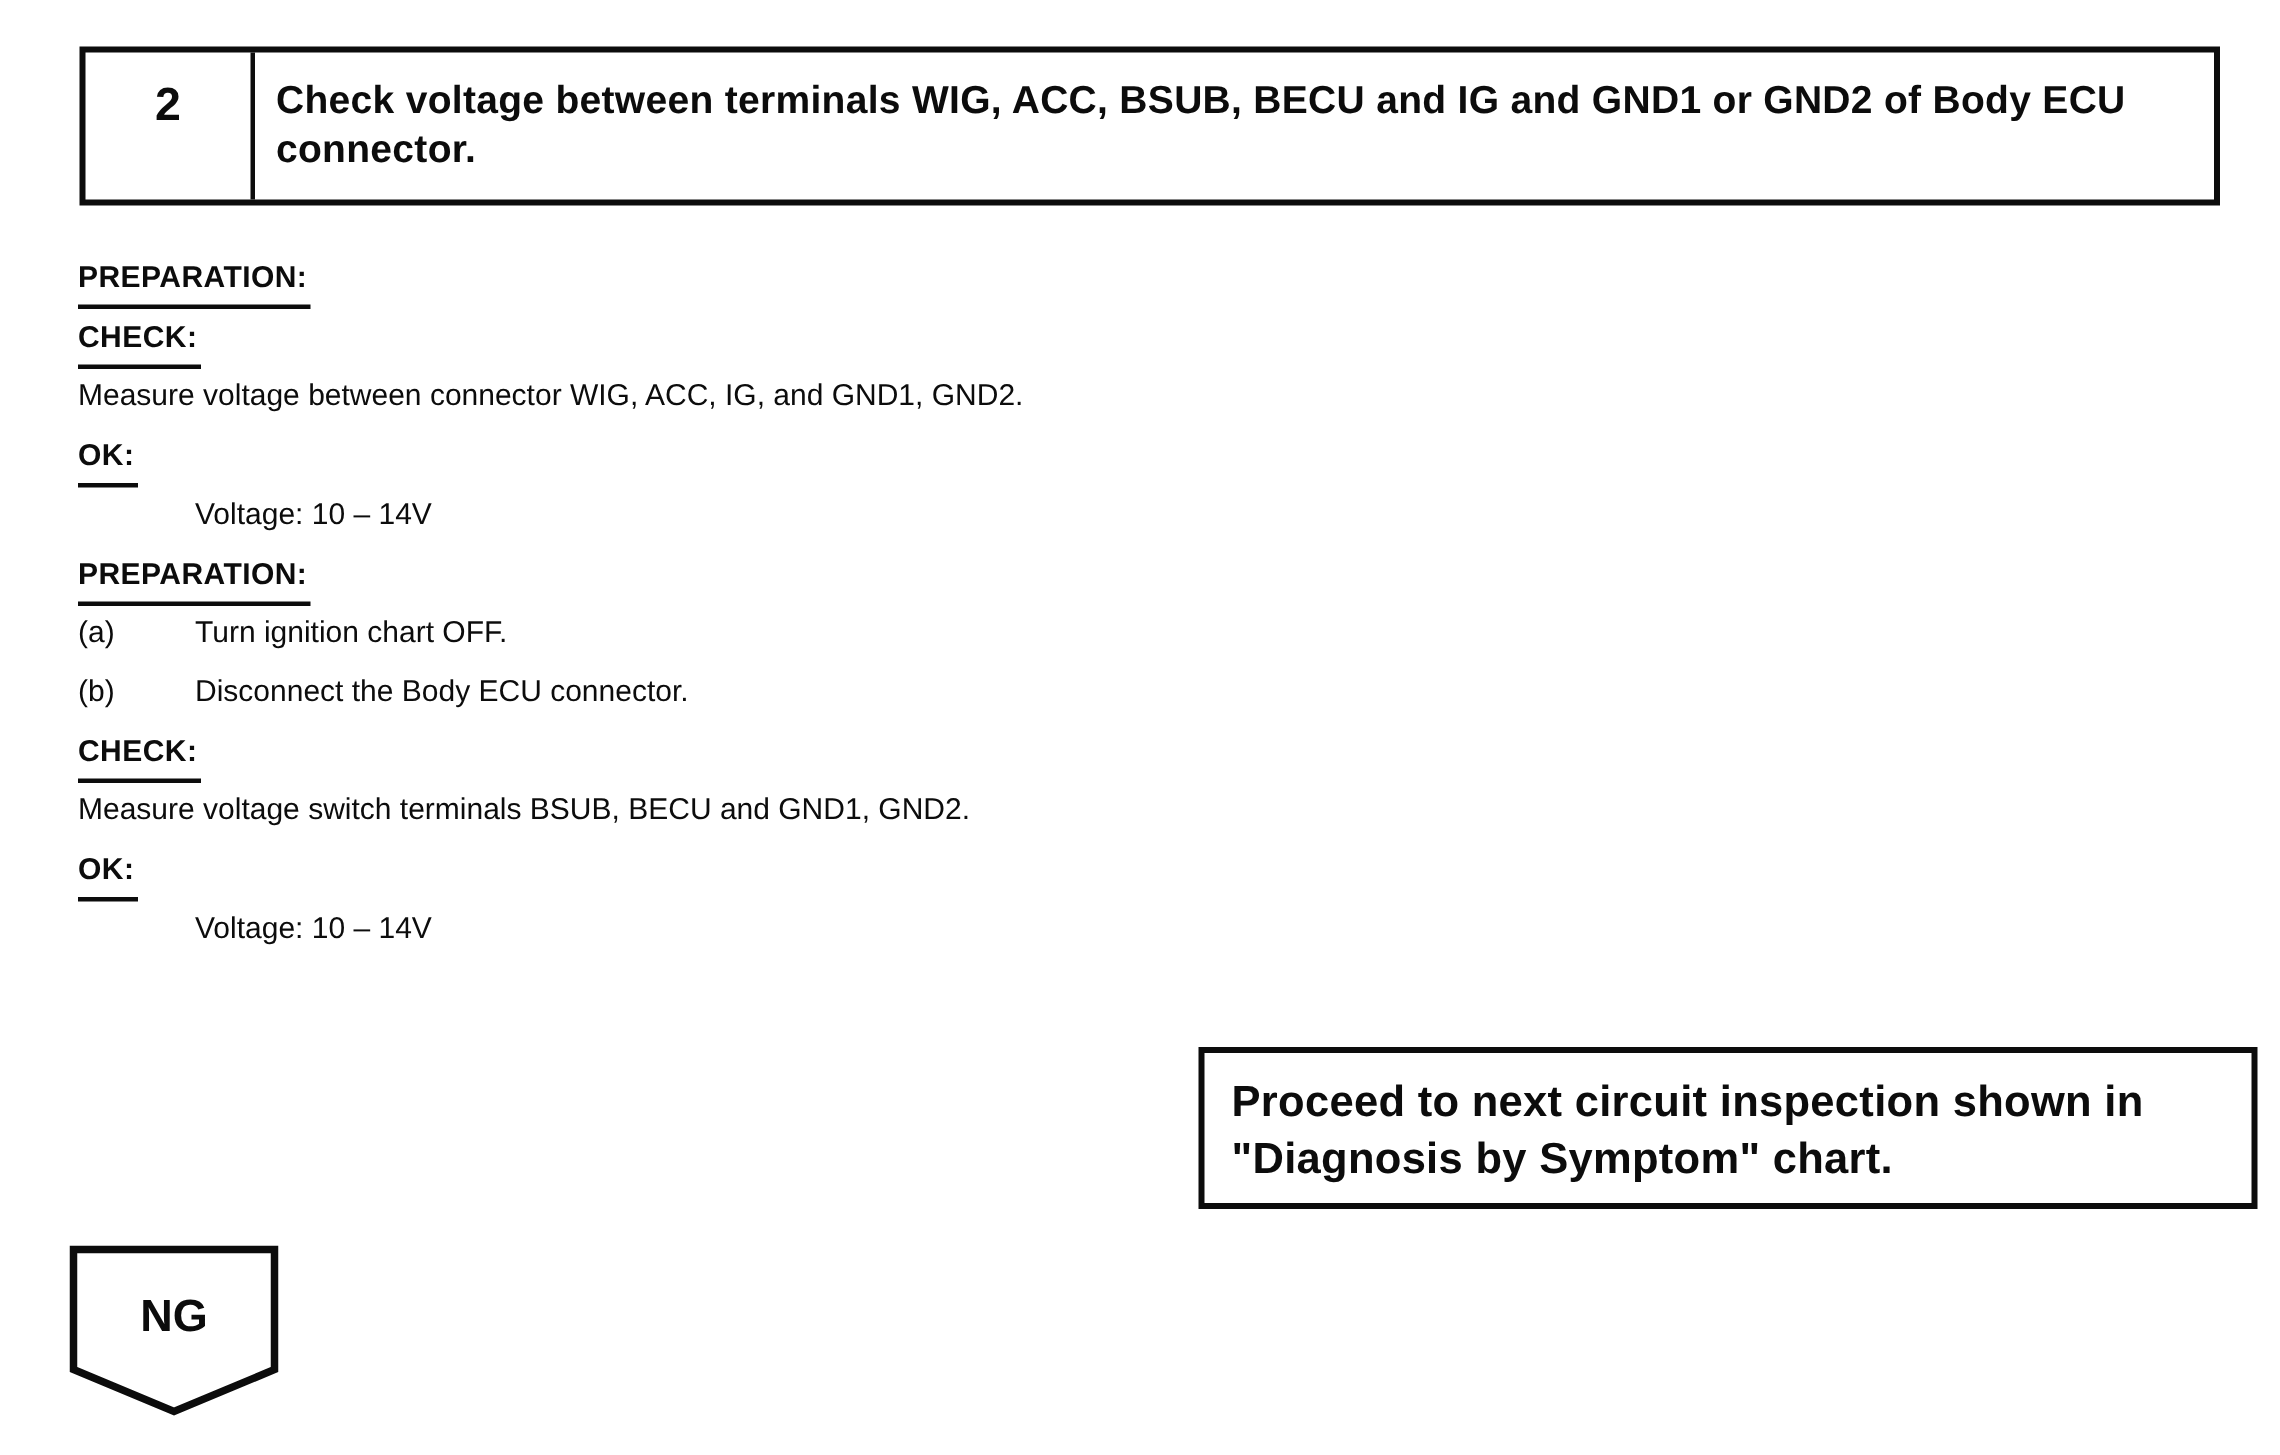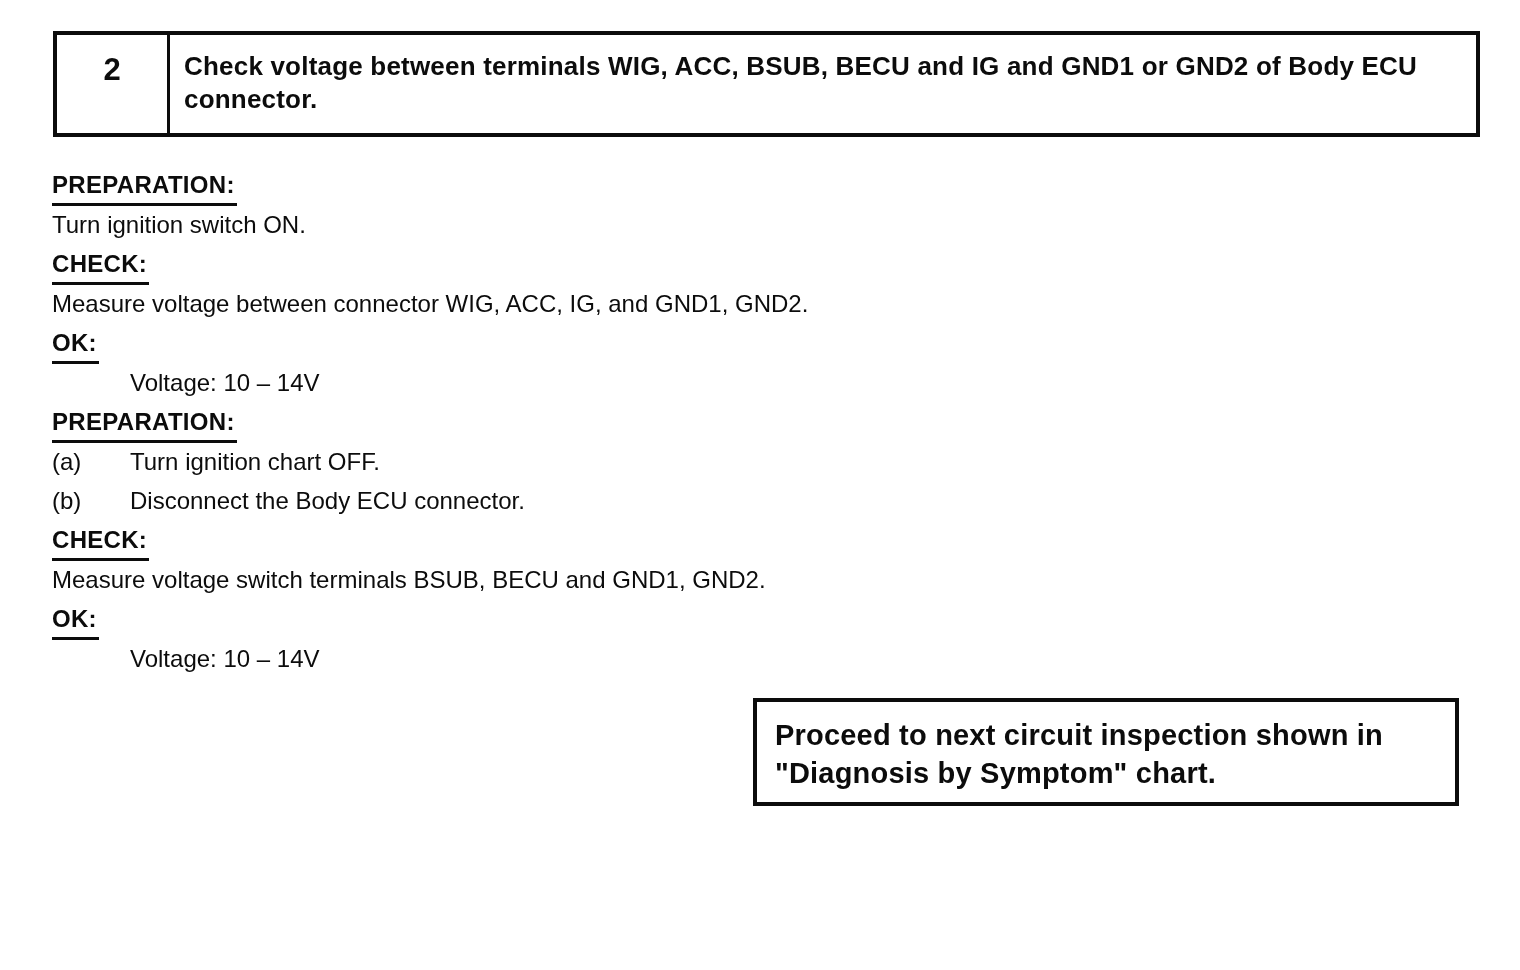--- a/index.html
+++ b/index.html
@@ -48,21 +48,21 @@
 
   
   .procedure {
     position: absolute;
     left: 52px;
     top: 166px;
     width: 1150px;
   }
   .line {
     min-height: 39px;
-    font-size: 24px;
+    font-size: 20px;
     line-height: 37px;
     white-space: nowrap;
   }
   .line .hd {
     display: inline-block;
     font-weight: bold;
     line-height: 30px;
     padding: 4px 2px 3px 0;
     border-bottom: 3px solid #0c0c0c;
     letter-spacing: 0.3px;
@@ -88,21 +88,21 @@
   }
   .ok-connector svg { display: block; }
   .connector-label {
     font-family: "Liberation Sans", "DejaVu Sans", sans-serif;
     font-weight: bold;
     font-size: 30px;
     fill: #0c0c0c;
   }
   .ok-result-box {
     position: absolute;
-    left: 753px;
+    left: 799px;
     top: 698px;
     width: 664px;
     height: 86px;
     border: 4px solid #0c0c0c;
     padding: 14px 16px 0 18px;
     font-weight: bold;
     font-size: 29px;
     line-height: 38px;
     letter-spacing: 0.2px;
   }
@@ -122,21 +122,20 @@
 
 <div class="page">
 
   <div class="step-box">
     <div class="step-num-cell">2</div>
     <div class="step-title">Check voltage between terminals WIG, ACC, BSUB, BECU and IG and GND1 or GND2 of Body ECU connector.</div>
   </div>
 
   <div class="procedure">
     <div class="line heading"><span class="hd">PREPARATION:</span></div>
-    <div class="line plain">Turn ignition switch ON.</div>
     <div class="line heading"><span class="hd">CHECK:</span></div>
     <div class="line plain">Measure voltage between connector WIG, ACC, IG, and GND1, GND2.</div>
     <div class="line heading"><span class="hd">OK:</span></div>
     <div class="line value">Voltage: 10 – 14V</div>
     <div class="line heading"><span class="hd">PREPARATION:</span></div>
     <div class="line lettered">
       <span class="tag">(a)</span>
       <span>Turn ignition chart OFF.</span>
     </div>
     <div class="line lettered">
@@ -147,14 +146,20 @@
     <div class="line plain">Measure voltage switch terminals BSUB, BECU and GND1, GND2.</div>
     <div class="line heading"><span class="hd">OK:</span></div>
     <div class="line value">Voltage: 10 – 14V</div>
   </div>
 
 
   <div class="ok-result-box">
     <span>Proceed to next circuit inspection shown in "Diagnosis by Symptom" chart.</span>
   </div>
 
+  <div class="ng-connector">
+    <svg width="142" height="116" viewBox="0 0 142 116">
+      <polygon points="4,3 138,3 138,83 71,111 4,83" fill="#ffffff" stroke="#0c0c0c" stroke-width="5"></polygon>
+      <text class="connector-label" x="71" y="57" text-anchor="middle" font-size="29">NG</text>
+    </svg>
+  </div>
 
 </div>
 
 </body></html>

